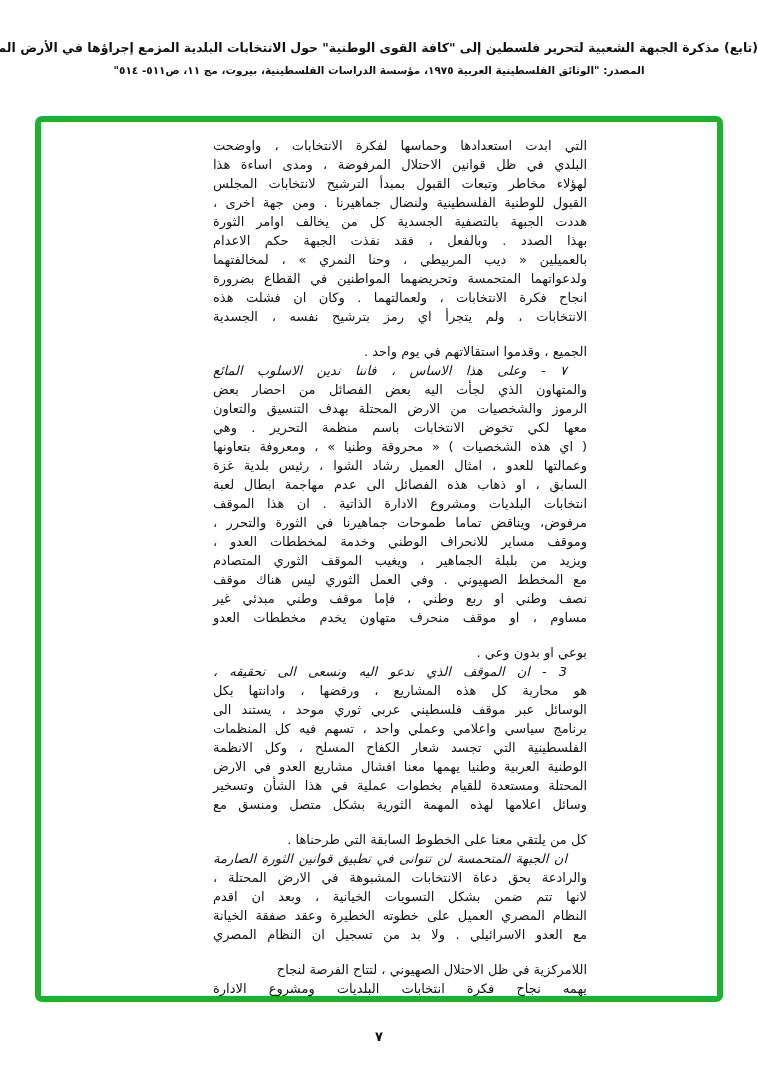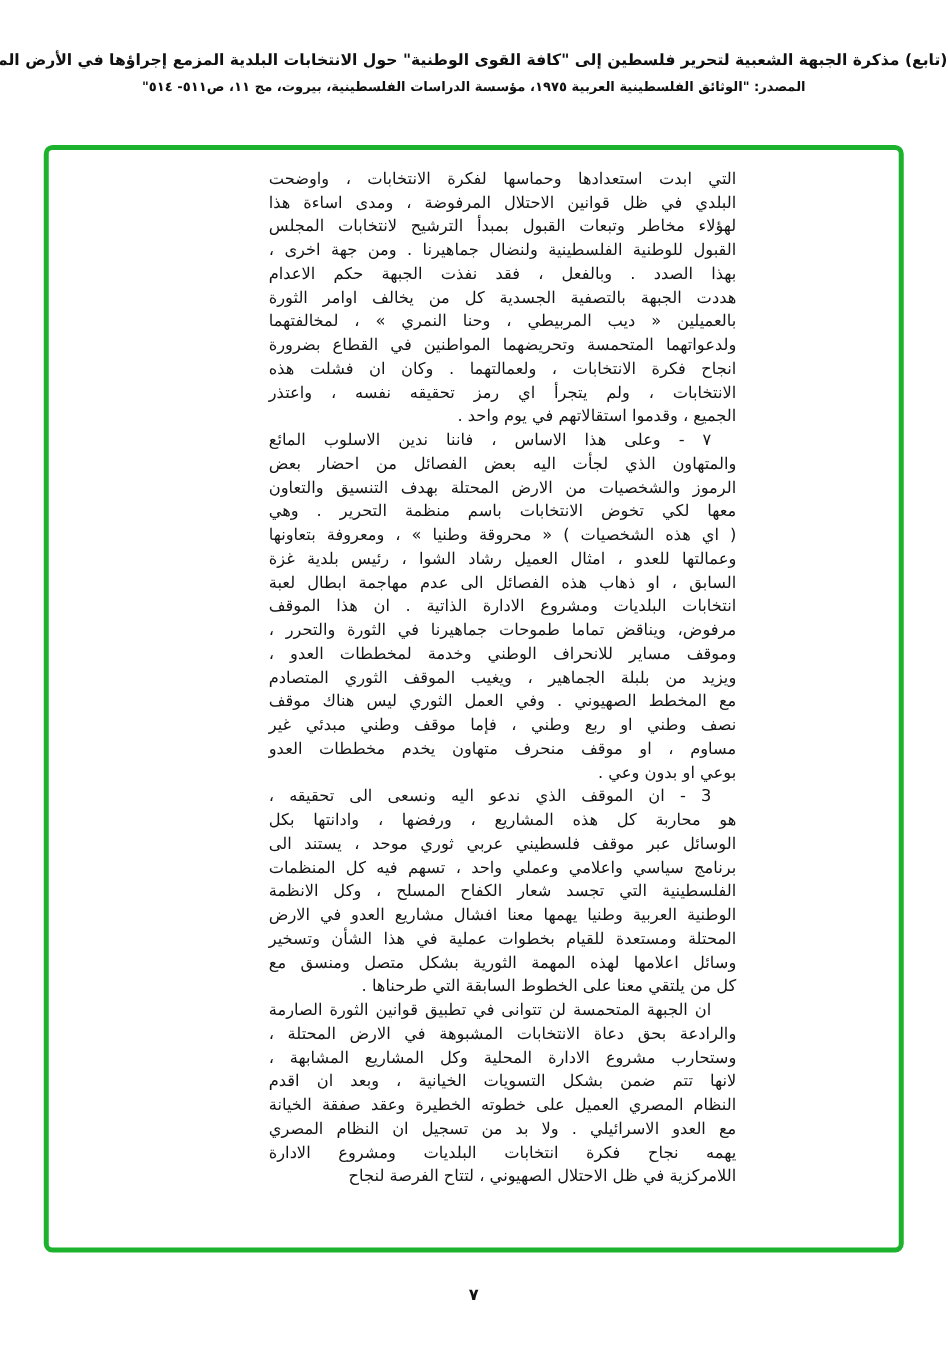--- a/index.html
+++ b/index.html
@@ -19,35 +19,35 @@
   .header-title {
     font-weight:bold; font-size:12.5px; line-height:20px;
     white-space:nowrap;
   }
   .header-source {
     font-weight:bold; font-size:10.5px; margin-top:6px;
   }
   .doc-box {
     position:absolute; left:35px; top:116px;
     width:688px; height:886px;
-    border:4px solid #ef4444; border-radius:7px;
+    border:6px solid #ef4444; border-radius:7px;
     box-sizing:border-box; background:#ffffff;
   }
   .text-column {
     position:absolute; top:14px; right:130px; width:374px;
     direction:rtl; font-size:13px; line-height:19px;
     color:#141414; letter-spacing:0;
   }
   .paragraph { margin:0; }
   .line {
     text-align:justify; text-align-last:justify;
     min-height:19px;
   }
-  .line.last { text-align-last:right; }
-  .line.indent { padding-right:20px; }
+  .line.last { text-align-last:right;margin-top:16px; }
+  .line.indent { padding-right:20px;font-style:italic; }
   .page-number {
     position:absolute; top:1029px; left:0; right:0;
     text-align:center; font-weight:bold; font-size:13px; color:#111;
   }
 </style>
 </head>
 <body>
 
 <div class="page">
 
@@ -56,26 +56,26 @@
     <div class="header-source">المصدر: "الوثائق الفلسطينية العربية ١٩٧٥، مؤسسة الدراسات الفلسطينية، بيروت، مج ١١، ص٥١١- ٥١٤"</div>
   </div>
 
   <div class="doc-box" style="border-color: rgb(28, 178, 45);">
     <div class="text-column" id="text-column" dir="rtl">
         <div class="paragraph">
           <div class="line">التي ابدت استعدادها وحماسها لفكرة الانتخابات ، واوضحت</div>
           <div class="line">البلدي في ظل قوانين الاحتلال المرفوضة ، ومدى اساءة هذا</div>
           <div class="line">لهؤلاء مخاطر وتبعات القبول بمبدأ الترشيح لانتخابات المجلس</div>
           <div class="line">القبول للوطنية الفلسطينية ولنضال جماهيرنا . ومن جهة اخرى ،</div>
+          <div class="line">هددت الجبهة بالتصفية الجسدية كل من يخالف اوامر الثورة</div>
           <div class="line">بهذا الصدد . وبالفعل ، فقد نفذت الجبهة حكم الاعدام</div>
-          <div class="line">هددت الجبهة بالتصفية الجسدية كل من يخالف اوامر الثورة</div>
           <div class="line">بالعميلين « ديب المربيطي ، وحنا النمري » ، لمخالفتهما</div>
           <div class="line">ولدعواتهما المتحمسة وتحريضهما المواطنين في القطاع بضرورة</div>
           <div class="line">انجاح فكرة الانتخابات ، ولعمالتهما . وكان ان فشلت هذه</div>
-          <div class="line">الانتخابات ، ولم يتجرأ اي رمز تحقيقه نفسه ، واعتذر</div>
+          <div class="line">الانتخابات ، ولم يتجرأ اي رمز بترشيح نفسه ، الجسدية</div>
           <div class="line last">الجميع ، وقدموا استقالاتهم في يوم واحد .</div>
         </div>
         <div class="paragraph">
           <div class="line indent">٧ - وعلى هذا الاساس ، فاننا ندين الاسلوب المائع</div>
           <div class="line">والمتهاون الذي لجأت اليه بعض الفصائل من احضار بعض</div>
           <div class="line">الرموز والشخصيات من الارض المحتلة بهدف التنسيق والتعاون</div>
           <div class="line">معها لكي تخوض الانتخابات باسم منظمة التحرير . وهي</div>
           <div class="line">( اي هذه الشخصيات ) « محروقة وطنيا » ، ومعروفة بتعاونها</div>
           <div class="line">وعمالتها للعدو ، امثال العميل رشاد الشوا ، رئيس بلدية غزة</div>
           <div class="line">السابق ، او ذهاب هذه الفصائل الى عدم مهاجمة ابطال لعبة</div>
@@ -95,25 +95,24 @@
           <div class="line">برنامج سياسي واعلامي وعملي واحد ، تسهم فيه كل المنظمات</div>
           <div class="line">الفلسطينية التي تجسد شعار الكفاح المسلح ، وكل الانظمة</div>
           <div class="line">الوطنية العربية وطنيا يهمها معنا افشال مشاريع العدو في الارض</div>
           <div class="line">المحتلة ومستعدة للقيام بخطوات عملية في هذا الشأن وتسخير</div>
           <div class="line">وسائل اعلامها لهذه المهمة الثورية بشكل متصل ومنسق مع</div>
           <div class="line last">كل من يلتقي معنا على الخطوط السابقة التي طرحناها .</div>
         </div>
         <div class="paragraph">
           <div class="line indent">ان الجبهة المتحمسة لن تتوانى في تطبيق قوانين الثورة الصارمة</div>
           <div class="line">والرادعة بحق دعاة الانتخابات المشبوهة في الارض المحتلة ،</div>
-          <div class="line">وستحارب مشروع الادارة المحلية وكل المشاريع المشابهة ،</div>
           <div class="line">لانها تتم ضمن بشكل التسويات الخيانية ، وبعد ان اقدم</div>
           <div class="line">النظام المصري العميل على خطوته الخطيرة وعقد صفقة الخيانة</div>
           <div class="line">مع العدو الاسرائيلي . ولا بد من تسجيل ان النظام المصري</div>
+          <div class="line last">اللامركزية في ظل الاحتلال الصهيوني ، لتتاح الفرصة لنجاح</div>
           <div class="line">يهمه نجاح فكرة انتخابات البلديات ومشروع الادارة</div>
-          <div class="line last">اللامركزية في ظل الاحتلال الصهيوني ، لتتاح الفرصة لنجاح</div>
         </div>
       </div>
   </div>
 
   <div class="page-number">٧</div>
 
 </div>
 
 </body></html>

